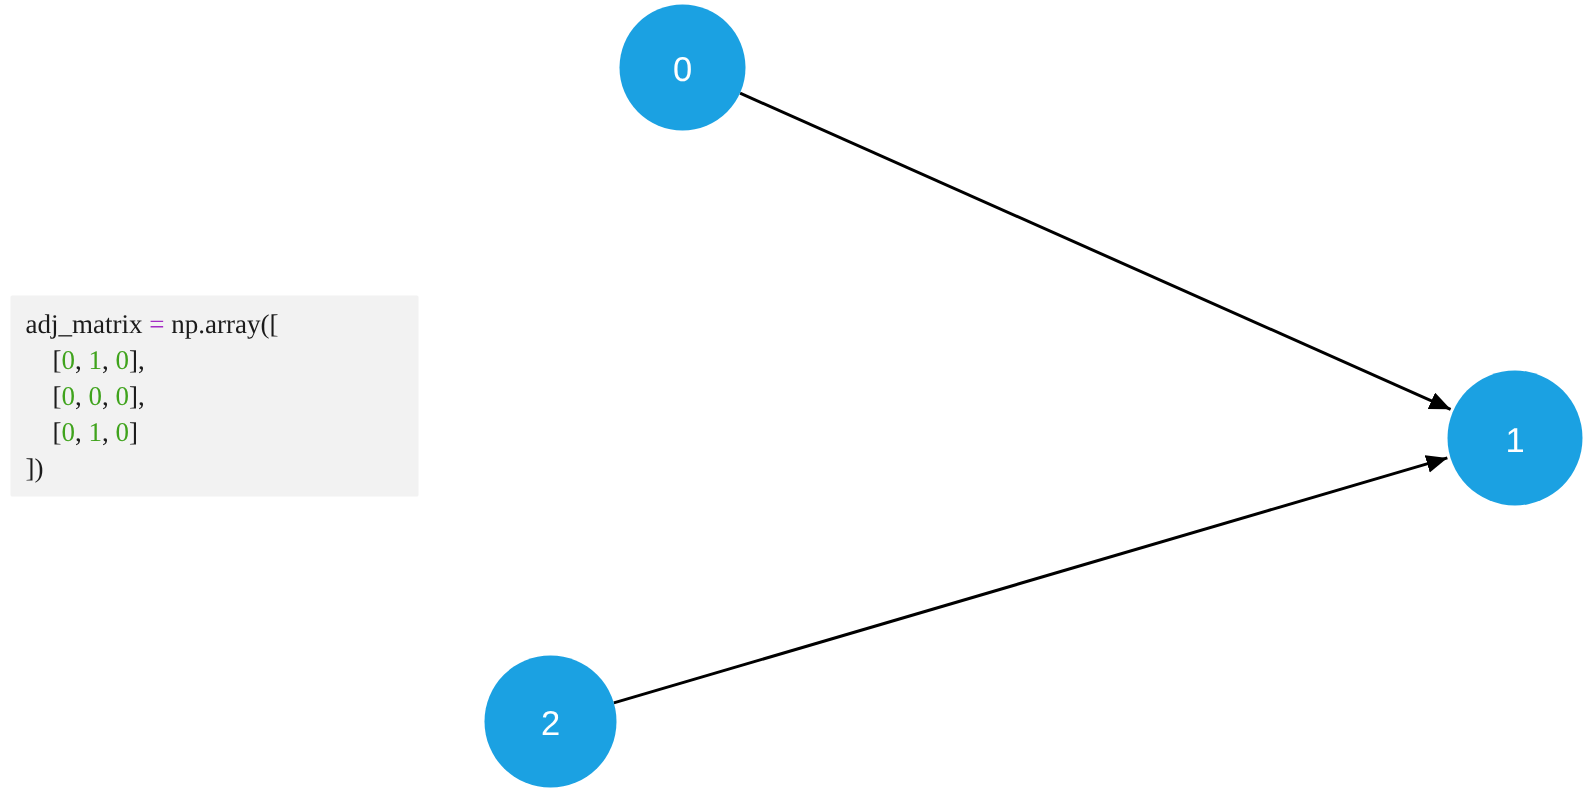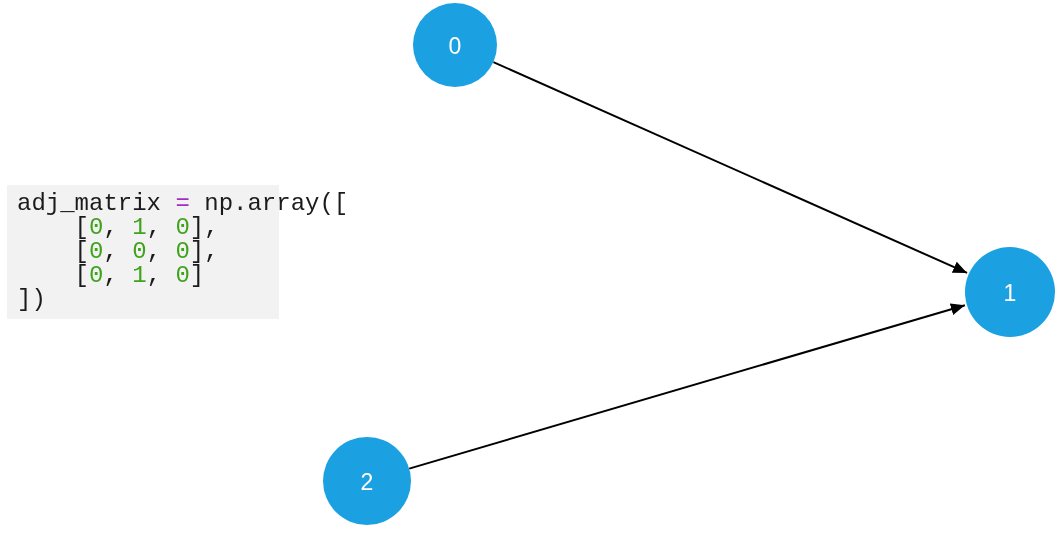--- a/index.html
+++ b/index.html
@@ -11,25 +11,25 @@
   .canvas {
     position: relative;
     width: 1063px;
     height: 541px;
     overflow: hidden;
     background: #ffffff;
   }
   .code-block {
     position: absolute;
     left: 7px;
-    top: 185px;
+    top: 197px;
     width: 252px;
     padding: 7px 10px;
-    font-family: Liberation Mono, monospace;
-    font-size: 24px;
+    font-family: Liberation Serif, serif;
+    font-size: 18px;
     line-height: 24px;
     white-space: pre;
     border-radius: 1px;
   }
   .code-line { white-space: pre; }
   .graph-svg {
     position: absolute;
     left: 0;
     top: 0;
     width: 1063px;

